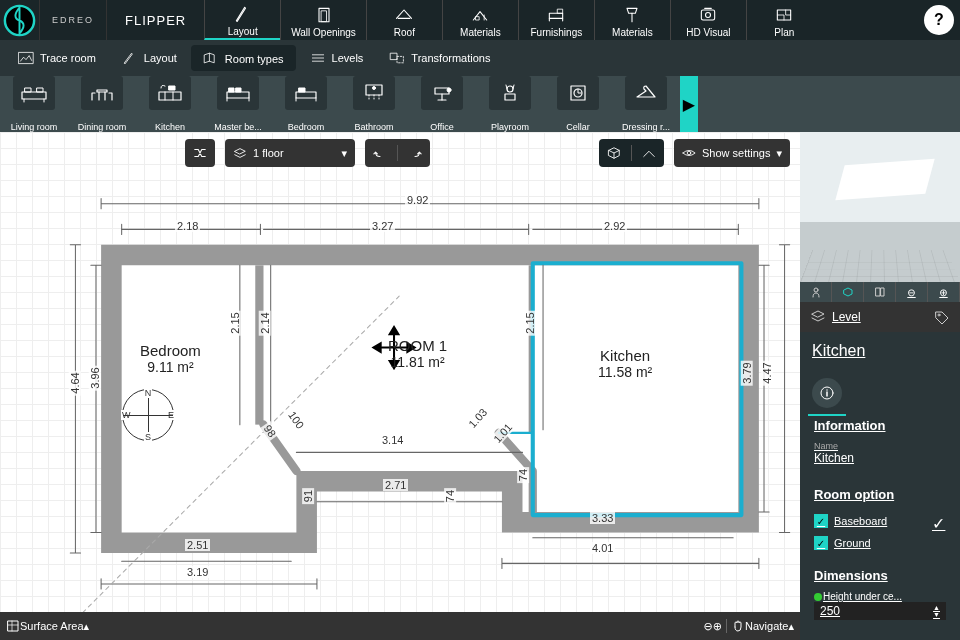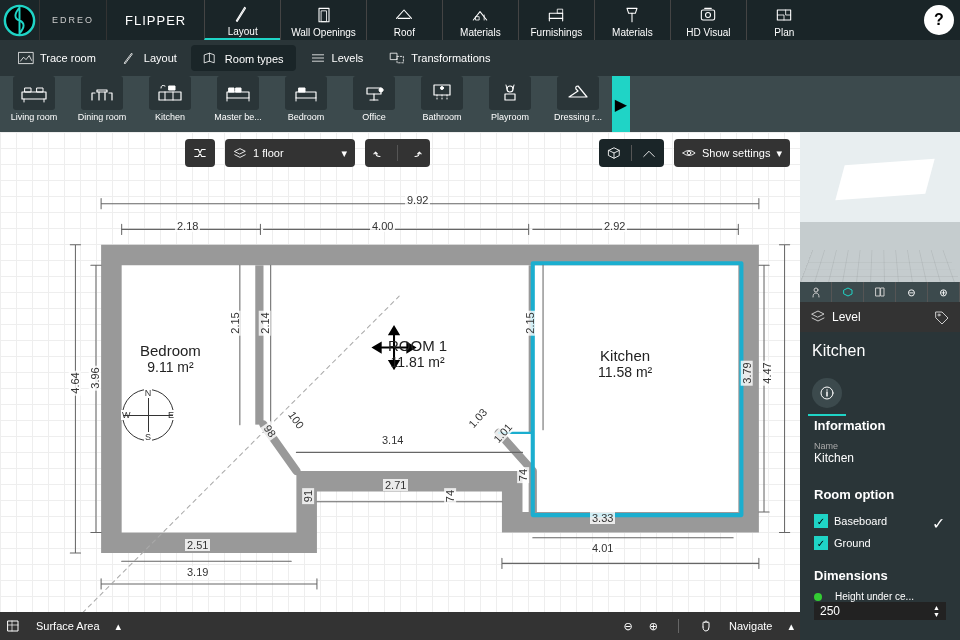--- a/index.html
+++ b/index.html
@@ -11,59 +11,59 @@
   .mainnav { display: flex; flex: 1; height: 100%; }
   .mainnav .navitem { flex: 0 0 auto; min-width: 76px; padding: 3px 10px 0; display: flex; flex-direction: column; align-items: center; justify-content: center; gap: 2px; font-size: 10px; border-left: 1px solid #444; cursor: pointer; }
   .mainnav .navitem svg { width: 22px; height: 20px; stroke: #fff; fill: none; }
   .mainnav .navitem.active { border-bottom: 2px solid #1fd4c6; }
   .help { width: 30px; height: 30px; border-radius: 50%; background: #fff; color: #000; font-weight: bold; display: flex; align-items: center; justify-content: center; margin: 4px 6px; font-size: 16px; cursor: pointer; }
   .subnav { display: flex; align-items: center; height: 36px; background: #2a3538; padding: 0 6px; gap: 2px; }
   .subnav .tab { display: flex; align-items: center; gap: 6px; padding: 6px 12px; font-size: 11px; border-radius: 4px; cursor: pointer; }
   .subnav .tab svg { width: 16px; height: 14px; stroke: #fff; fill: none; }
   .subnav .tab.active { background: #1a2528; align-items: flex-end; }
   .roombar { display: flex; align-items: stretch; height: 56px; background: #3c4a4d; overflow: hidden; }
-  .roombar .room { width: 68px; display: flex; flex-direction: column; align-items: center; justify-content: flex-start; gap: 2px; font-size: 9px; cursor: pointer; }
+  .roombar .room { width: 68px; display: flex; flex-direction: column; align-items: center; justify-content: space-between; gap: 2px; font-size: 9px; cursor: pointer; }
   .roombar .room .rth { width: 42px; height: 34px; background: #2a3538; border-radius: 3px; display: flex; align-items: center; justify-content: center; }
   .roombar .room .rth svg { width: 30px; height: 22px; stroke: #fff; fill: none; }
   .roombar .scroll { width: 18px; background: #1fd4c6; display: flex; align-items: center; justify-content: center; color: #000; cursor: pointer; }
-  .workarea { display: flex; height: calc(640px - 40px - 36px - 56px); }
+  .workarea { display: flex; height: calc(640px - 40px - 36px - 56px); text-decoration: underline; }
   .canvaswrap { position: relative; flex: 1; background: #fff; overflow: hidden; }
   .grid { position: absolute; inset: 0; background-image: linear-gradient(#eee 1px, transparent 1px), linear-gradient(90deg, #eee 1px, transparent 1px); background-size: 16px 16px; }
   .toolrow { position: absolute; top: 7px; left: 0; right: 0; display: flex; gap: 10px; padding: 0 10px; z-index: 5; }
   .pill { background: #333; border-radius: 4px; height: 28px; display: flex; align-items: center; padding: 0 8px; gap: 6px; font-size: 11px; color: #fff; }
   .pill svg { width: 14px; height: 14px; stroke: #fff; fill: none; }
   .floorplan { position: absolute; top: 10px; left: 60px; right: 0; bottom: 10px; }
   .dim { position: absolute; font-size: 11px; color: #333; background: rgba(255,255,255,0.8); padding: 0 2px; }
   .roomlabel { position: absolute; text-align: center; color: #222; }
   .roomlabel .rn { font-size: 15px; }
   .roomlabel .ra { font-size: 14px; }
   .compass { position: absolute; width: 52px; height: 52px; border: 1.5px solid #333; border-radius: 50%; display: flex; align-items: center; justify-content: center; background:#fff; }
   .compass::before { content:''; position:absolute; width:1px; height:100%; background:#333; }
   .compass::after { content:''; position:absolute; height:1px; width:100%; background:#333; }
   .compass .lbl { position:absolute; font-size:9px; color:#333; background:#fff; padding:0 1px;}
-  .botbar { position: absolute; bottom: 0; left: 0; right: 0; height: 22px; background: #333; display:flex; align-items:center; gap:16px; padding:14px 6px; font-size:11px; }
+  .botbar { position: absolute; bottom: 0; left: 0; right: 0; height: 22px; background: #333; display:flex; align-items:center; gap:0; padding:14px 6px; font-size:11px; }
   .sidebar { width: 160px; background: #2a3538; display: flex; flex-direction: column; position: relative; }
   .preview3d { height: 150px; background: linear-gradient(#e8eef0 60%, #c5ccce 60%); position: relative; overflow:hidden; }
   .box3d { position:absolute; top:30px; left:40px; width:90px; height:35px; background:#fff; transform: skew(-15deg, -4deg); }
   .tbrow { display:flex; height:20px; background:#3c4a4d; }
   .tbrow .tb { flex:1; display:flex;align-items:center;justify-content:center; font-size:10px; border-right:1px solid #555; cursor:pointer;}
   .panelh { display:flex; align-items:center; gap:6px; padding:8px 10px; background:#333; font-size:12px; }
   .roomtitle { padding:10px 12px; font-size:16px; }
   .ptabs { display:flex; padding:8px 12px 0; }
   .ptabs .pt { width:30px; height:30px; border-radius:50%; background:#3c4a4d; display:flex;align-items:center;justify-content:center; cursor:pointer;}
   .ptabs .pt.active { position:relative; }
   .ptabs .pt.active::after { content:''; position:absolute; bottom:-8px; left:-4px; right:-4px; height:2px; background:#1fd4c6; }
   .sect { padding:10px 14px 4px; }
   .sect h4 { font-size:13px; font-weight:bold; margin-bottom:8px; }
   .flab { font-size:9px; color:#aaa; }
   .fval { font-size:12px; margin-bottom:8px; }
   .chk { display:flex; align-items:center; gap:6px; font-size:11px; margin:4px 0; }
   .chk .box { width:14px; height:14px; border:1px solid #888; display:flex;align-items:center;justify-content:center;}
   .chk .box.on { background:#1fd4c6; border-color:#1fd4c6; color:#000; font-size:10px;}
-  .hrow { display:flex; align-items:center; gap:13px; font-size:10px; }
+  .hrow { display:flex; align-items:center; gap:1px; font-size:10px; }
   .dot { width:8px;height:8px;border-radius:50%; }
   .spinner { display:flex; align-items:center; background:#222; padding:2px 6px; font-size:12px; justify-content:space-between; }
   .icon-btn { display:flex;align-items:center;justify-content:center; cursor:pointer;}
   svg { stroke-linecap: round; stroke-linejoin: round; }
 </style>
 </head>
 <body>
 
 <div class="titlebar">
   <div class="logo">
@@ -222,47 +222,57 @@
           <rect x="5" y="10" width="20" height="6" stroke-width="1.2"></rect>
           <rect x="8" y="6" width="6" height="4" fill="#fff" stroke-width="1"></rect>
           <path d="M5 16 L5 19 M25 16 L25 19" stroke-width="1"></path>
         </svg>
       </div>
       <span>Bedroom</span>
     </div>
   <div class="room">
       <div class="rth">
         <svg viewBox="0 0 30 22">
+          <rect x="7" y="3" width="16" height="10" stroke-width="1.2"></rect>
+          <path d="M10 13 L10 17 M15 13 L15 17 M20 13 L20 17" stroke-width="1" stroke-dasharray="1 2"></path>
+          <circle cx="15" cy="6" r="1.5" fill="#fff" stroke-width="1"></circle>
+        </svg>
+      </div>
+      <span>Bathroom</span>
+    </div>
+  <div class="room">
+      <div class="rth">
+        <svg viewBox="0 0 30 22">
           <rect x="8" y="6" width="14" height="6" stroke-width="1.2"></rect>
           <path d="M15 12 L15 18" stroke-width="1.2"></path>
           <path d="M11 18 L19 18" stroke-width="1.2"></path>
           <circle cx="22" cy="8" r="2" fill="#fff" stroke-width="1"></circle>
         </svg>
       </div>
       <span>Office</span>
     </div>
   <div class="room">
       <div class="rth">
         <svg viewBox="0 0 30 22">
-          <rect x="7" y="3" width="16" height="10" stroke-width="1.2"></rect>
-          <path d="M10 13 L10 17 M15 13 L15 17 M20 13 L20 17" stroke-width="1" stroke-dasharray="1 2"></path>
-          <circle cx="15" cy="6" r="1.5" fill="#fff" stroke-width="1"></circle>
-        </svg>
-      </div>
-      <span>Bathroom</span>
-    </div>
-  <div class="room">
-      <div class="rth">
-        <svg viewBox="0 0 30 22">
           <rect x="10" y="12" width="10" height="6" stroke-width="1.2"></rect>
           <circle cx="15" cy="7" r="3" stroke-width="1.2"></circle>
           <path d="M12 7 L11 3 M18 7 L19 3" stroke-width="1"></path>
         </svg>
       </div>
       <span>Playroom</span>
+    </div>
+  <div class="room">
+      <div class="rth">
+        <svg viewBox="0 0 30 22">
+          <rect x="8" y="4" width="14" height="14" stroke-width="1.2"></rect>
+          <circle cx="15" cy="11" r="4" stroke-width="1.2"></circle>
+          <path d="M15 7 L15 11 L18 11" stroke-width="1"></path>
+        </svg>
+      </div>
+      <span>Cellar</span>
     </div>
   <div class="room">
       <div class="rth">
         <svg viewBox="0 0 30 22">
           <path d="M15 4 Q12 4 13 7 L15 9 L6 15 L24 15 Z" stroke-width="1.2"></path>
         </svg>
       </div>
       <span>Dressing r...</span>
     </div>
   <div class="scroll">▶</div>
@@ -352,21 +362,21 @@
       <path d="M 250 350 L 430 350" stroke="#666" stroke-width="1"></path>
       <path d="M 230 302 L 450 302" stroke="#666" stroke-width="1"></path>
 
       <path d="M 175 120 L 175 275 M 205 120 L 205 275 M 470 120 L 470 280" stroke="#666" stroke-width="1"></path>
 
       <path d="M 5 475 L 330 150" stroke="#aaa" stroke-width="1" stroke-dasharray="4 4"></path>
     </svg>
 
     <div class="dim" style="top:62px;left:405px">9.92</div>
     <div class="dim" style="top:88px;left:175px">2.18</div>
-    <div class="dim" style="top:88px;left:370px">4.00</div>
+    <div class="dim" style="top:88px;left:370px">3.27</div>
     <div class="dim" style="top:88px;left:602px">2.92</div>
     <div class="dim" style="top:245px;left:62px;transform:rotate(-90deg)">4.64</div>
     <div class="dim" style="top:240px;left:82px;transform:rotate(-90deg)">3.96</div>
     <div class="dim" style="top:235px;left:734px;transform:rotate(-90deg)">3.79</div>
     <div class="dim" style="top:235px;left:754px;transform:rotate(-90deg)">4.47</div>
     <div class="dim" style="top:185px;left:222px;transform:rotate(-90deg)">2.15</div>
     <div class="dim" style="top:185px;left:252px;transform:rotate(-90deg)">2.14</div>
     <div class="dim" style="top:185px;left:517px;transform:rotate(-90deg)">2.15</div>
     <div class="dim" style="top:302px;left:380px">3.14</div>
     <div class="dim" style="top:347px;left:383px">2.71</div>

